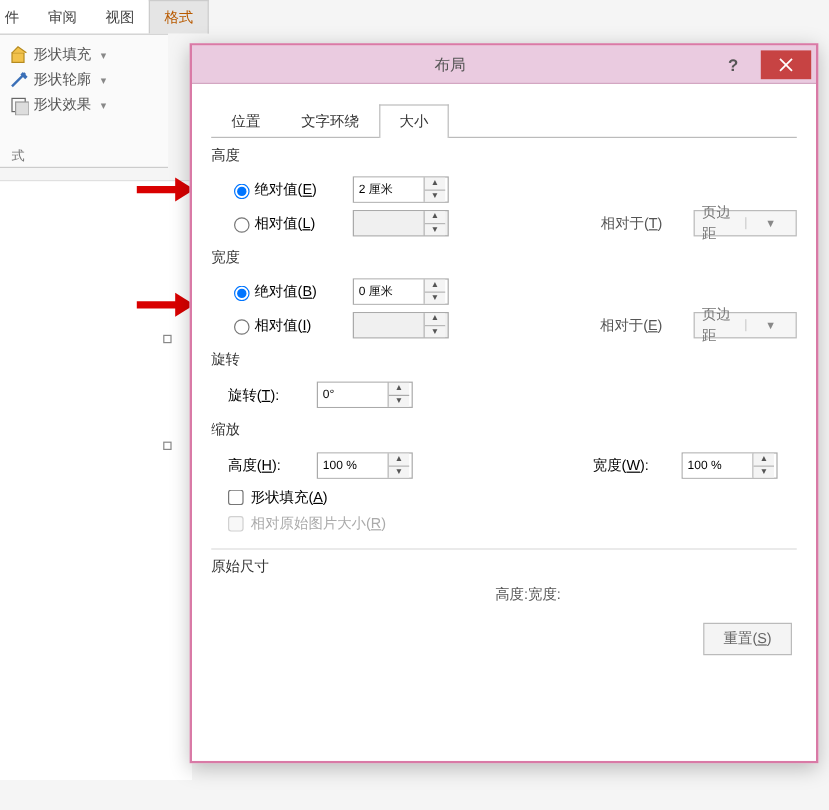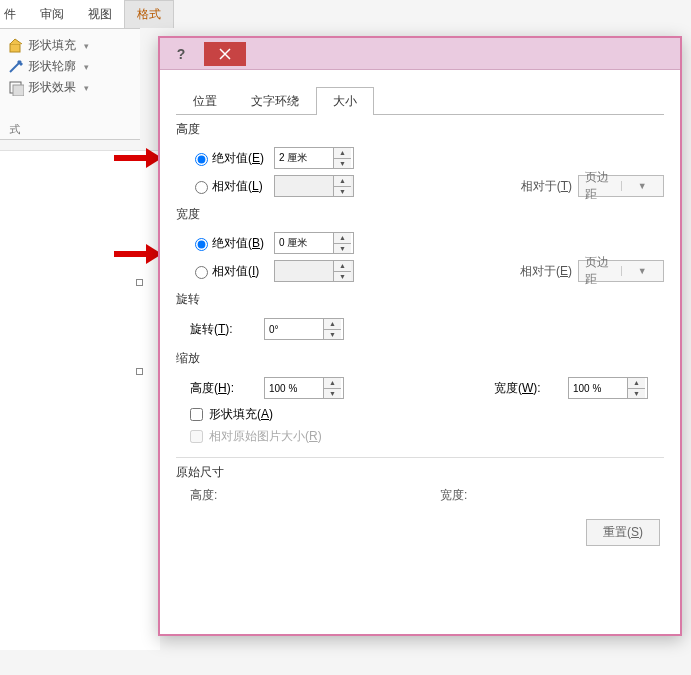--- a/index.html
+++ b/index.html
@@ -37,21 +37,21 @@
   .title-btn.close { background: #c74343; color: #fff; font-size: 14px; margin-right: 4px; }
 
   .dlg-body { position: absolute; top: 32px; left: 0; right: 0; bottom: 0; background: #fff; padding: 16px; }
 
   .dlg-tabs { display: flex; border-bottom: 1px solid #bbb; margin-bottom: 6px; text-align: center; }
   .dlg-tab { padding: 5px 16px; border: 1px solid transparent; border-bottom: none; color: #333; position: relative; top: 1px; }
   .dlg-tab.active { border-color: #bbb; background: #fff; }
 
   .section { margin: 6px 0 2px 0; }
   .sec-title { color: #333; margin-bottom: 6px; }
-  .row { display: flex; align-items: center; height: 28px; margin-left: 14px; }
+  .row { display: flex; align-items: center; height: 28px; margin-left: 14px; gap: 20px; }
   .row label.radio { display: flex; align-items: center; width: 84px; }
   .row input[type=radio] { margin-right: 4px; }
   .u { text-decoration: underline; }
 
   .spinwrap { display: flex; align-items: stretch; border: 1px solid #aaa; height: 22px; width: 80px; background: #fff; }
   .spinwrap input { border: none; width: 58px; padding: 0 4px; font-size: 10px; outline: none; }
   .spinbtns { display: flex; flex-direction: column; width: 18px; border-left: 1px solid #aaa; }
   .spinbtns span { flex: 1; display: flex; align-items: center; justify-content: center; font-size: 7px; color: #555; cursor: pointer; background: #f4f4f4; }
   .spinbtns span:first-child { border-bottom: 1px solid #aaa; }
   .spinwrap.disabled { background: #f0f0f0; }
@@ -67,21 +67,21 @@
 
   .pair-row { display: flex; align-items: center; margin-left: 14px; height: 30px; }
   .pair-row .lbl { width: 74px; }
   .pair-row .gap { width: 150px; }
 
   .chk-row { display: flex; align-items: center; margin-left: 14px; height: 22px; gap: 6px; }
   .chk-row input { margin: 0; }
   .chk-row.disabled { color: #aaa; }
 
   .orig-row { display: flex; margin-left: 14px; height: 22px; color: #555; }
-  .orig-row .c1 { width: 250px; }
+  .orig-row .c1 { width: 250px; text-align: right; }
 
   .reset-row { display: flex; justify-content: flex-end; margin-top: 10px; margin-right: 4px; }
   .btn { border: 1px solid #bbb; background: #f4f4f4; padding: 4px 16px; color: #666; }
 </style>
 </head>
 <body>
 
 <div class="ribbon-tabs">
   <div class="ribbon-tab" style="padding-left:4px">件</div>
   <div class="ribbon-tab">审阅</div>
@@ -132,20 +132,21 @@
 <svg class="anno" style="left:112px; top:241px" width="50" height="26">
   <line x1="2" y1="13" x2="36" y2="13" stroke="#d90000" stroke-width="6"></line>
   <polygon points="34,3 50,13 34,23" fill="#d90000"></polygon>
 </svg>
 <svg class="anno" style="left:165px; top:211px" width="44" height="28">
   <ellipse cx="22" cy="14" rx="19" ry="11" fill="none" stroke="#d90000" stroke-width="3"></ellipse>
 </svg>
 
 <div class="dialog">
   <div class="titlebar">
+    <span class="title">布局</span>
     <div class="title-btn help">?</div>
     <div class="title-btn close">
       <svg width="12" height="12">
           <path d="M1 1 L11 11 M11 1 L1 11" stroke="#fff" stroke-width="1.5"></path>
         </svg>
     </div>
   </div>
 
   <div class="dlg-body">
     <div class="dlg-tabs">

